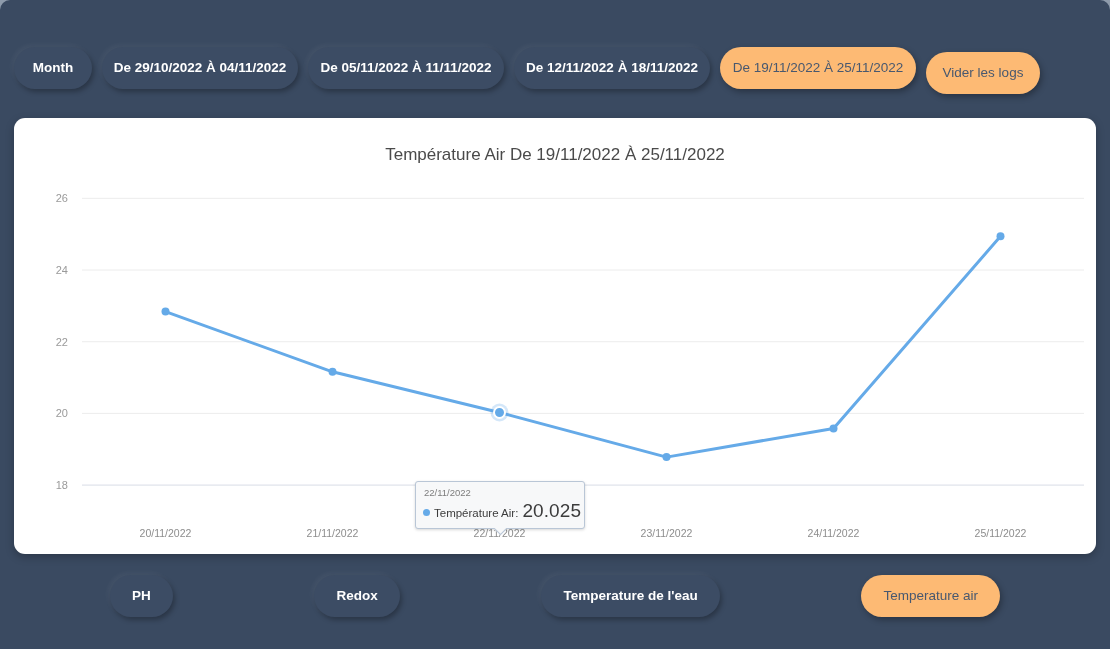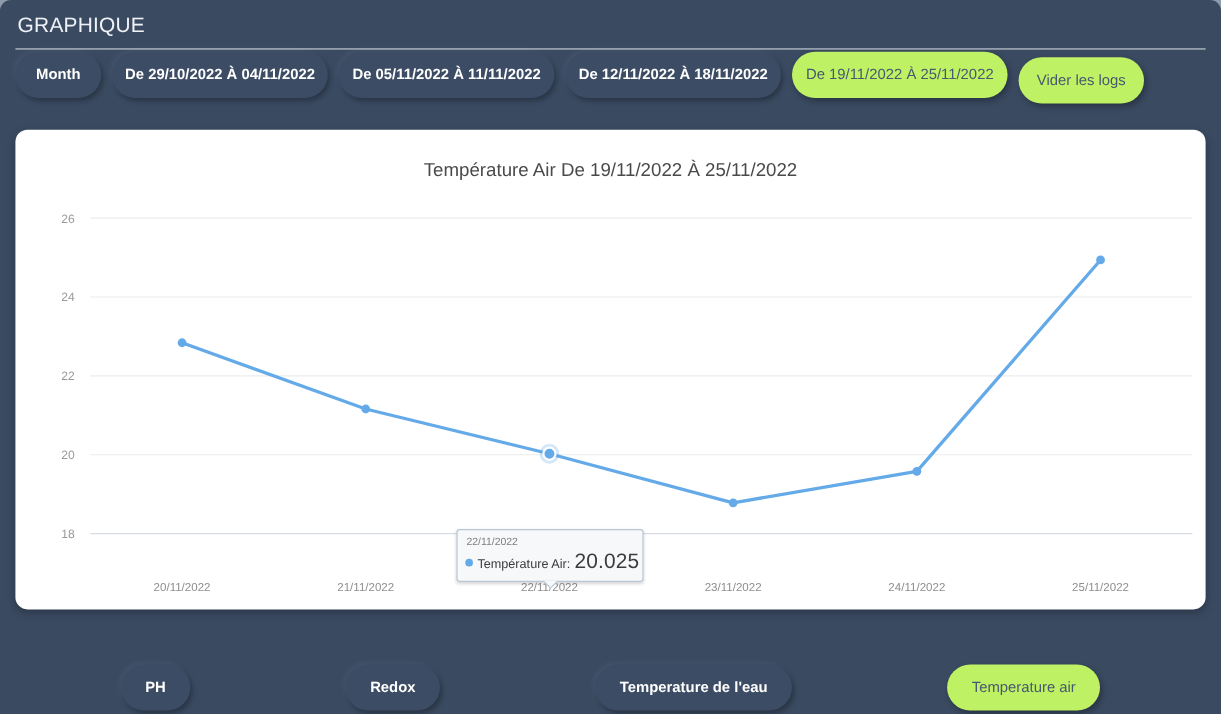--- a/index.html
+++ b/index.html
@@ -70,21 +70,21 @@
     text-align: center;
     padding: 4px 10px;
     height: 42px;
     display: flex;
     align-items: center;
     justify-content: center;
     box-shadow: 2px 3px 5px rgba(0,0,0,.28),
                 -2px -2px 5px rgba(255,255,255,.055);
   }
   .pill.active {
-    background: #bef264;
+    background: #fdba74;
     color: #48586f;
     font-weight: 400;
     box-shadow: 2px 3px 6px rgba(0,0,0,.3);
   }
   .pill-month   { width: 78px; }
   .pill-range   { width: 196px; }
   .pill-clear   { width: 114px; font-weight: 400; margin-top: 10px; }
 
   
   .chart-card {
@@ -187,38 +187,34 @@
     left: 1px; top: -6px;
     width: 9px; height: 9px;
     background: #f7f8f9;
     border: 1px solid #b9c6d6;
     transform: rotate(45deg);
   }
 
   
   .metric-bar {
     position: absolute;
-    left: 110px; top: 604px;
+    left: 110px; top: 575px;
     width: 890px;
     height: 42px;
     display: flex;
     align-items: center;
     justify-content: space-between;
   }
   .metric-bar .pill { padding: 0 22px; height: 42px; }
 </style>
 </head>
 <body>
 
 <div id="app">
 
-  <div class="panel-header">
-    <div class="panel-title">GRAPHIQUE</div>
-    <div class="title-rule"></div>
-  </div>
 
   <div class="range-bar">
     <button class="pill pill-month">Month</button>
     <button class="pill pill-range">De 29/10/2022 À 04/11/2022</button>
     <button class="pill pill-range">De 05/11/2022 À 11/11/2022</button>
     <button class="pill pill-range">De 12/11/2022 À 18/11/2022</button>
     <button class="pill pill-range active">De 19/11/2022 À 25/11/2022</button>
     <button class="pill pill-clear active">Vider les logs</button>
   </div>
 

